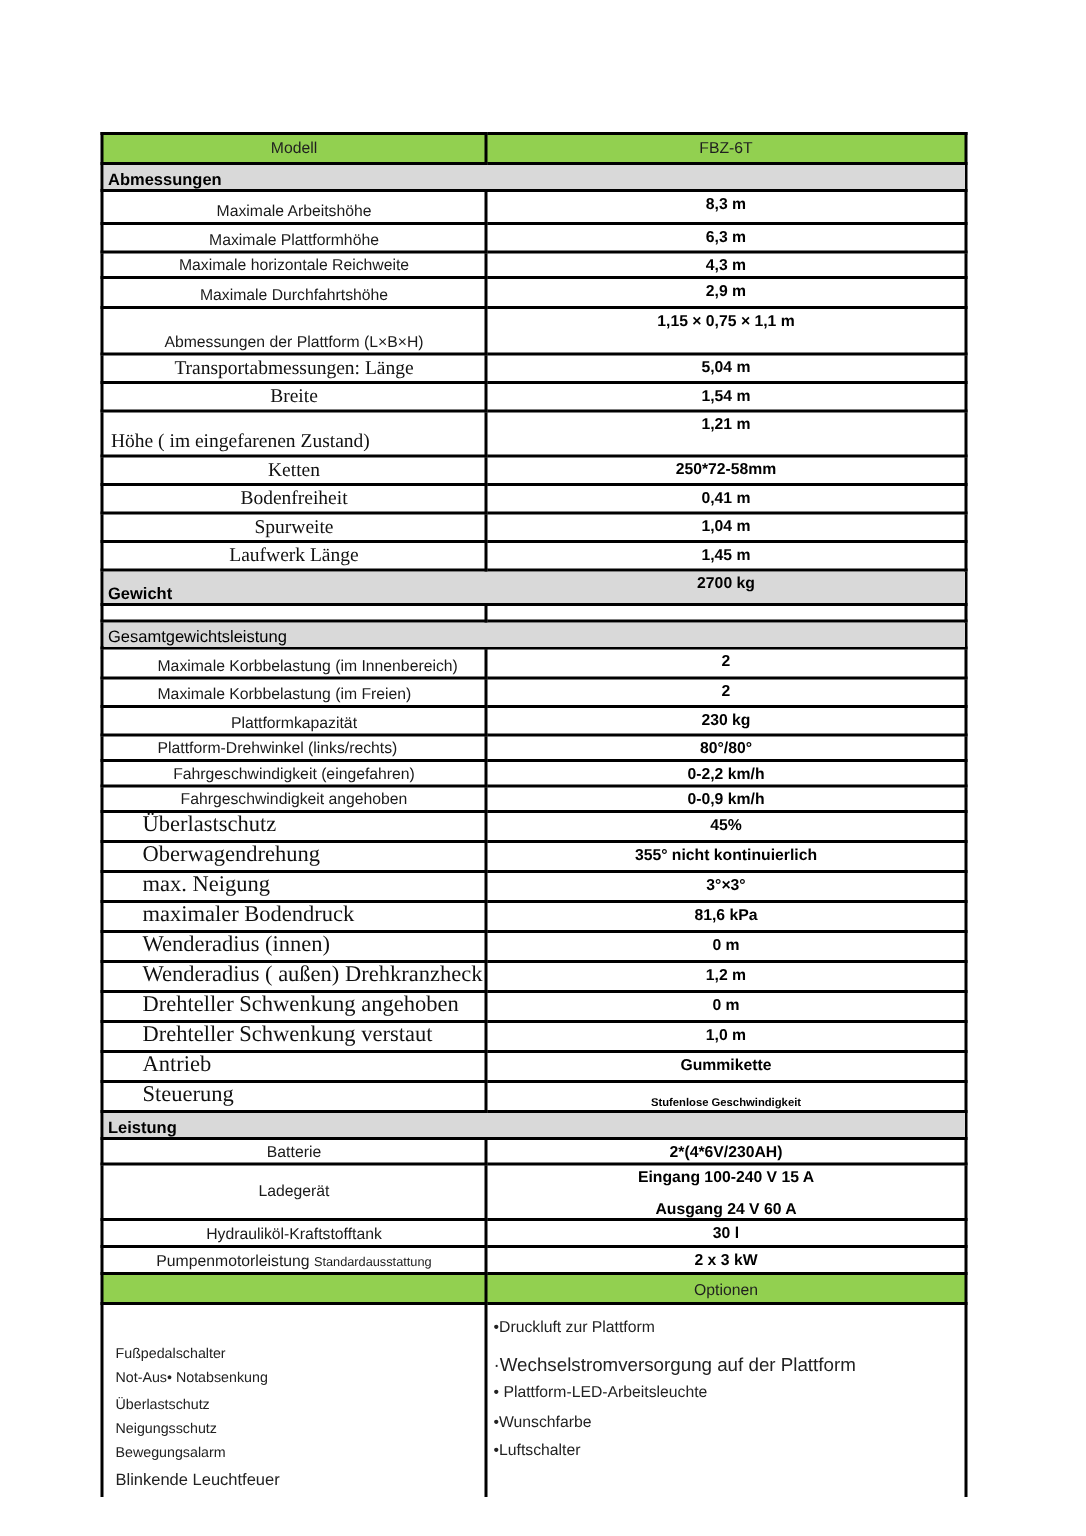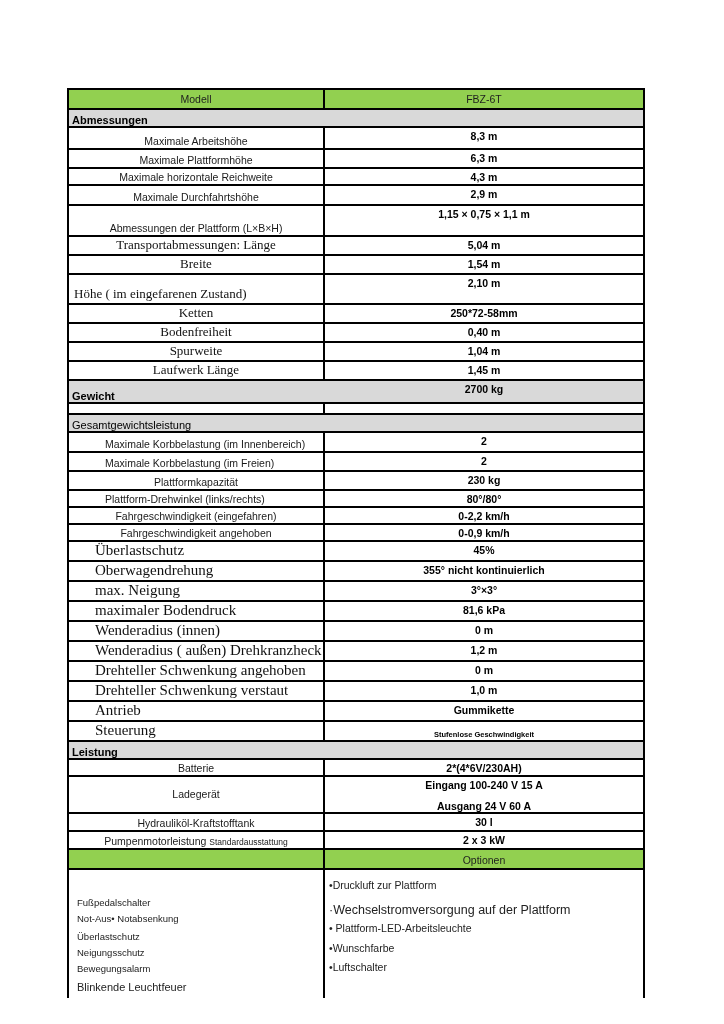--- a/index.html
+++ b/index.html
@@ -140,33 +140,33 @@
   </tr>
         <tr class="spec-row" style="height: 16px;">
     <td class="label-cell v-serif a-center"><span class="label">Breite</span></td>
     <td class="value-cell">
             <div class="value-line">1,54 m</div>
           </td>
   </tr>
         <tr class="spec-row" style="height: 30px;">
     <td class="label-cell v-serif a-left"><span class="label">Höhe ( im eingefarenen Zustand)</span></td>
     <td class="value-cell">
-            <div class="value-line">2,10 m</div>
+            <div class="value-line">1,21 m</div>
           </td>
   </tr>
         <tr class="spec-row" style="height: 18px;">
     <td class="label-cell v-serif a-center"><span class="label">Ketten</span></td>
     <td class="value-cell">
             <div class="value-line">250*72-58mm</div>
           </td>
   </tr>
         <tr class="spec-row" style="height: 18px;">
     <td class="label-cell v-serif a-center"><span class="label">Bodenfreiheit</span></td>
     <td class="value-cell">
-            <div class="value-line">0,40 m</div>
+            <div class="value-line">0,41 m</div>
           </td>
   </tr>
         <tr class="spec-row" style="height: 16px;">
     <td class="label-cell v-serif a-center"><span class="label">Spurweite</span></td>
     <td class="value-cell">
             <div class="value-line">1,04 m</div>
           </td>
   </tr>
         <tr class="spec-row" style="height: 15px;">
     <td class="label-cell v-serif a-center"><span class="label">Laufwerk Länge</span></td>

